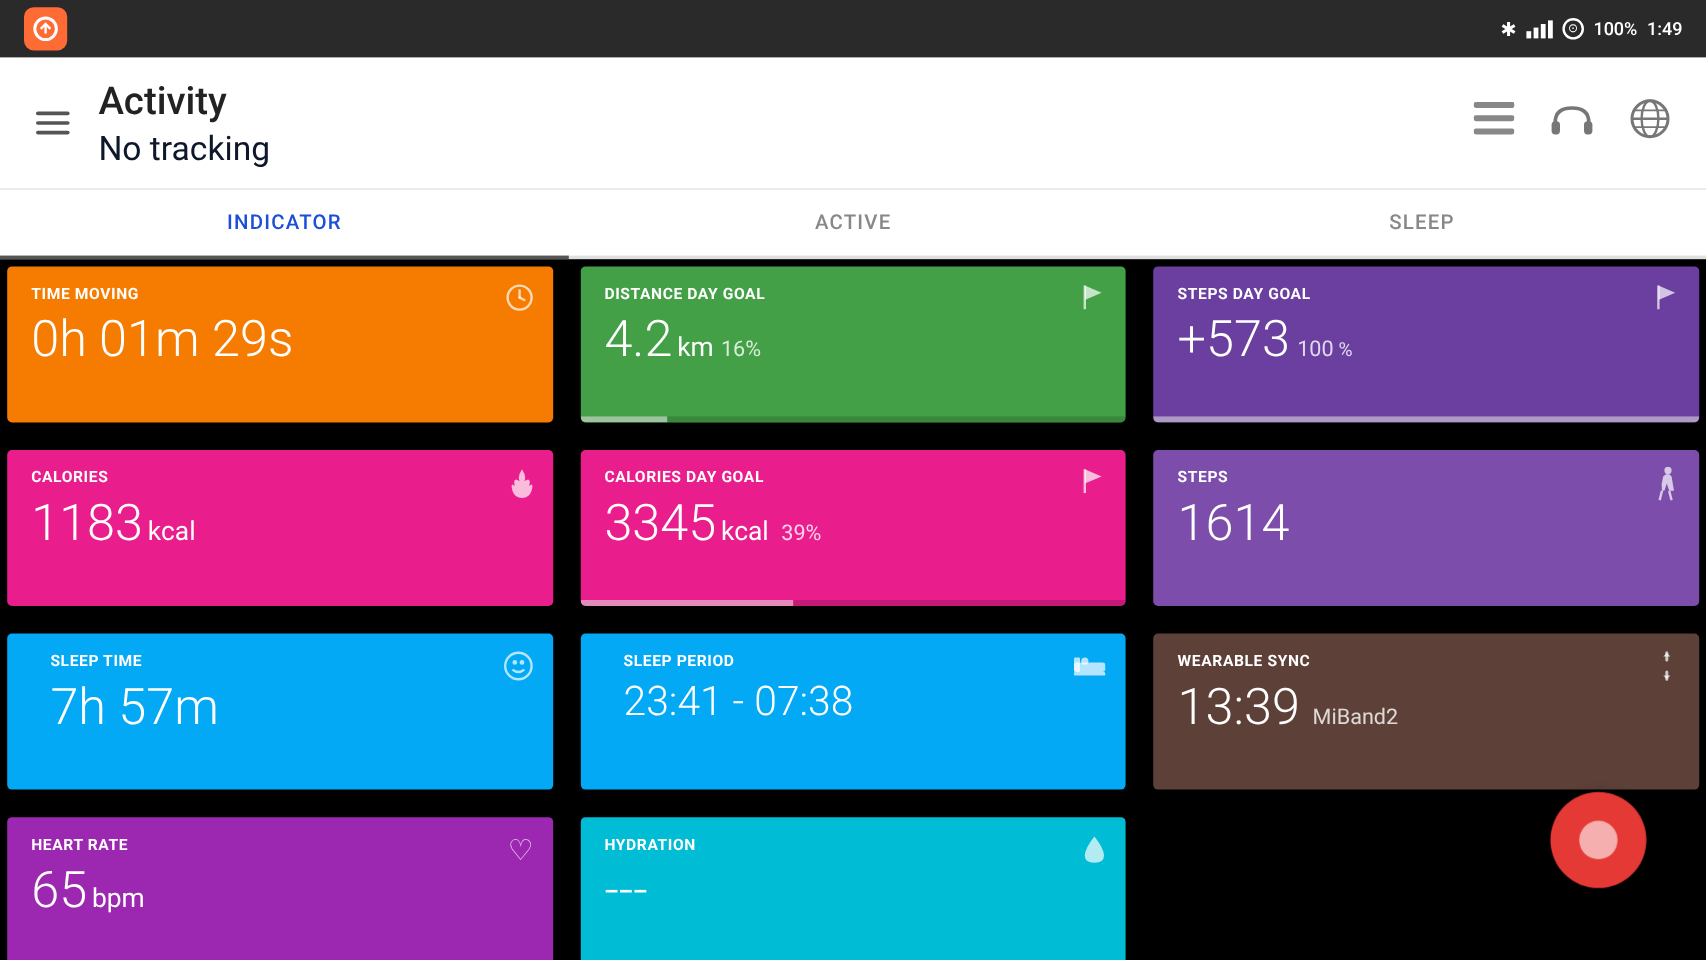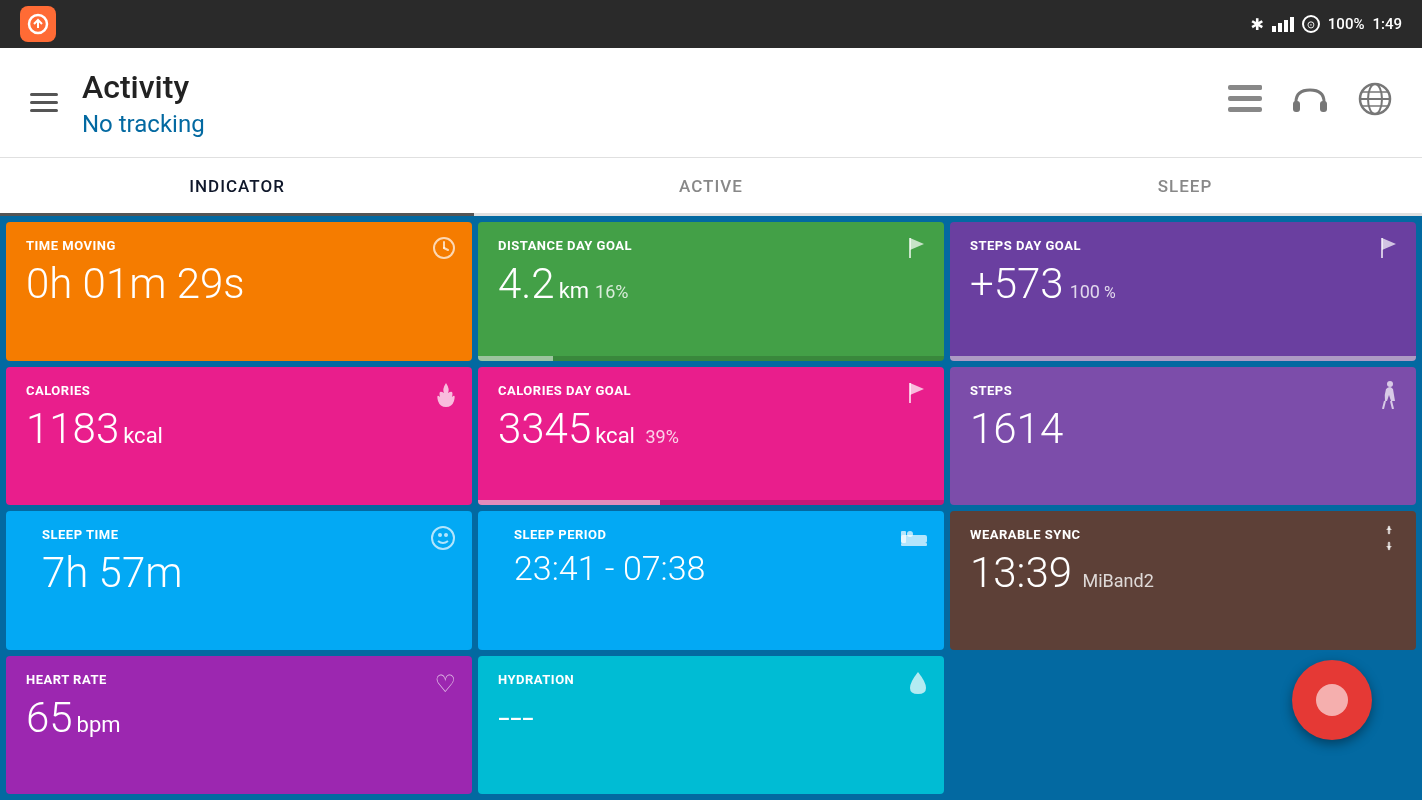--- a/index.html
+++ b/index.html
@@ -32,21 +32,21 @@
       display: flex;
       align-items: center;
       padding: 0 30px;
       border-bottom: 1px solid #e0e0e0;
       position: relative;
     }
     .hamburger { cursor: pointer; display: flex; flex-direction: column; gap: 5px; margin-right: 24px; }
     .hamburger span { display: block; width: 28px; height: 3px; background: #555; border-radius: 2px; }
     .toolbar-title { flex: 1; }
     .toolbar-title h1 { font-size: 32px; font-weight: 500; color: #222; }
-    .toolbar-title p { font-size: 24px; color: #0369a1; margin-top: 4px; }
+    .toolbar-title p { font-size: 28px; color: #0f172a; margin-top: 4px; }
     .toolbar-actions { display: flex; align-items: center; gap: 30px; }
     .toolbar-icon { font-size: 30px; color: #777; cursor: pointer; }
 
     
     .tabs {
       background: white;
       display: flex;
       border-bottom: 3px solid #e0e0e0;
       height: 58px;
     }
@@ -56,38 +56,38 @@
       align-items: center;
       justify-content: center;
       font-size: 17px;
       font-weight: 500;
       color: #888;
       cursor: pointer;
       letter-spacing: 1px;
       text-transform: uppercase;
       position: relative;
     }
-    .tab.active { color: #0f172a; }
+    .tab.active { color: #1d4ed8; }
     .tab.active::after {
       content: '';
       position: absolute;
       bottom: -3px;
       left: 0; right: 0;
       height: 3px;
       background: #555;
     }
 
     
     .dashboard {
       display: grid;
       grid-template-columns: 1fr 1fr 1fr;
       grid-template-rows: auto auto auto auto;
-      gap: 6px;
+      gap: 23px;
       padding: 6px;
-      background: #0369a1;
+      background: #000000;
       height: calc(800px - 48px - 110px - 58px);
     }
 
     .card {
       border-radius: 4px;
       padding: 16px 20px 20px 20px;
       display: flex;
       flex-direction: column;
       position: relative;
       overflow: hidden;

